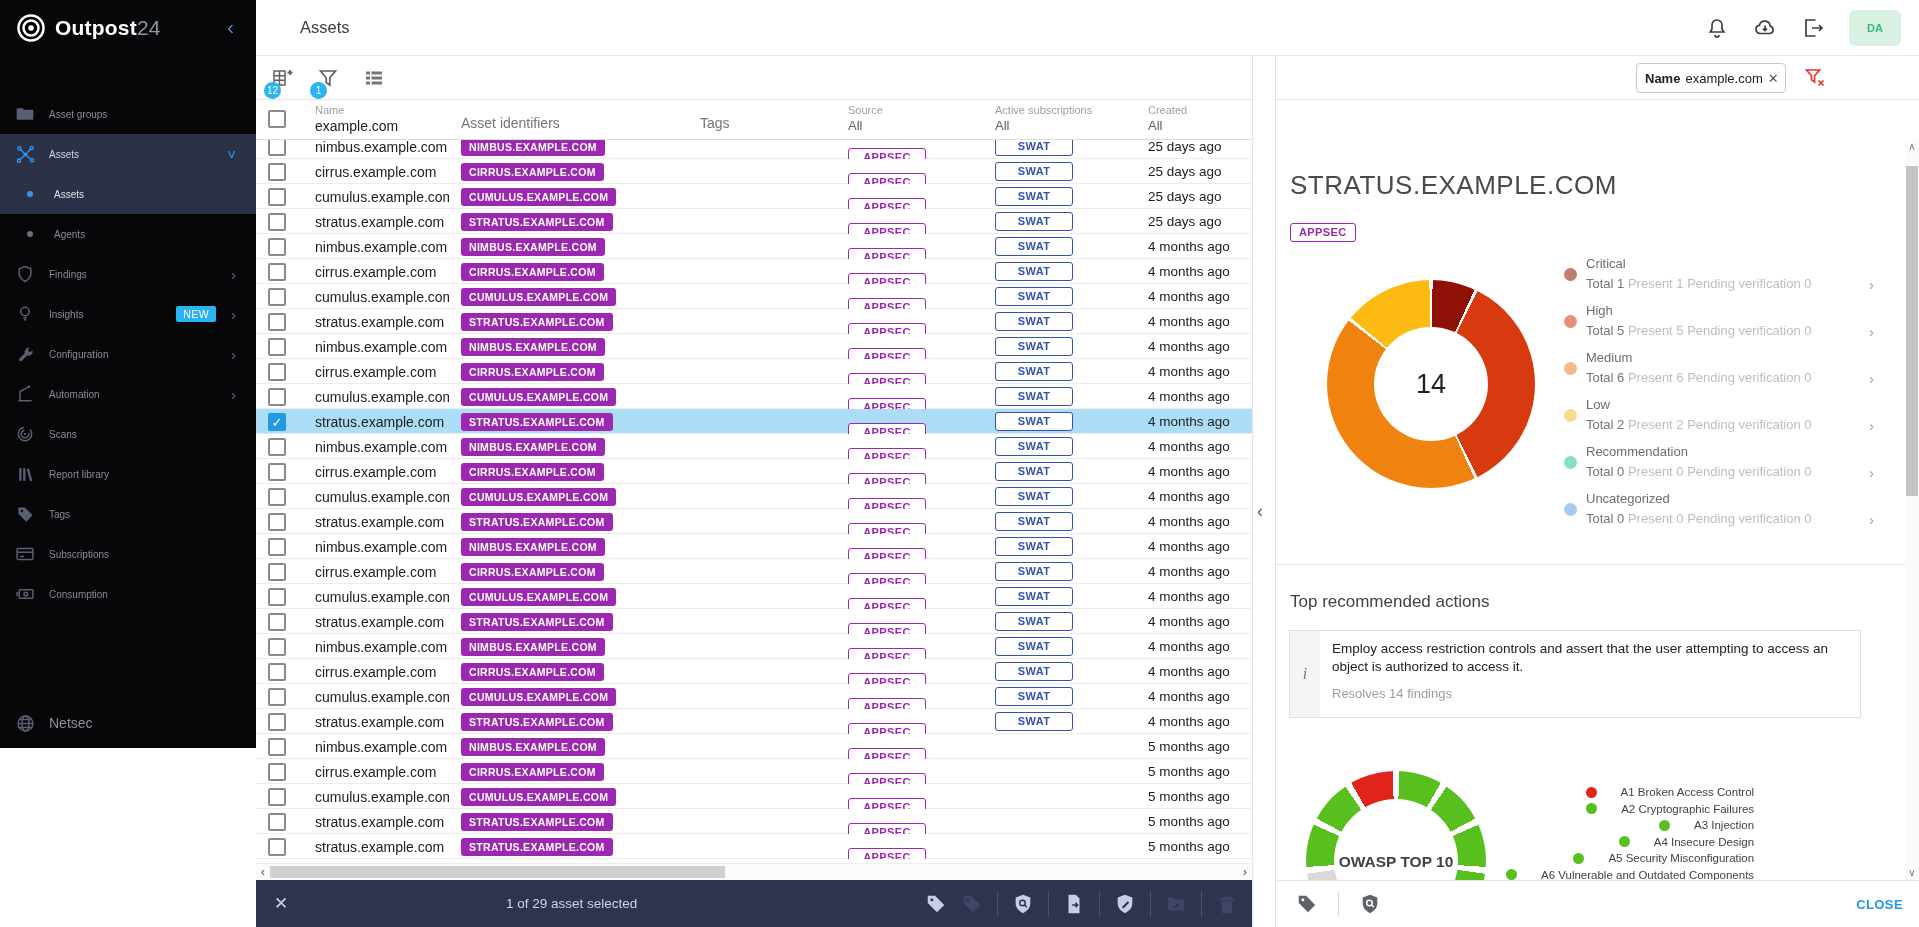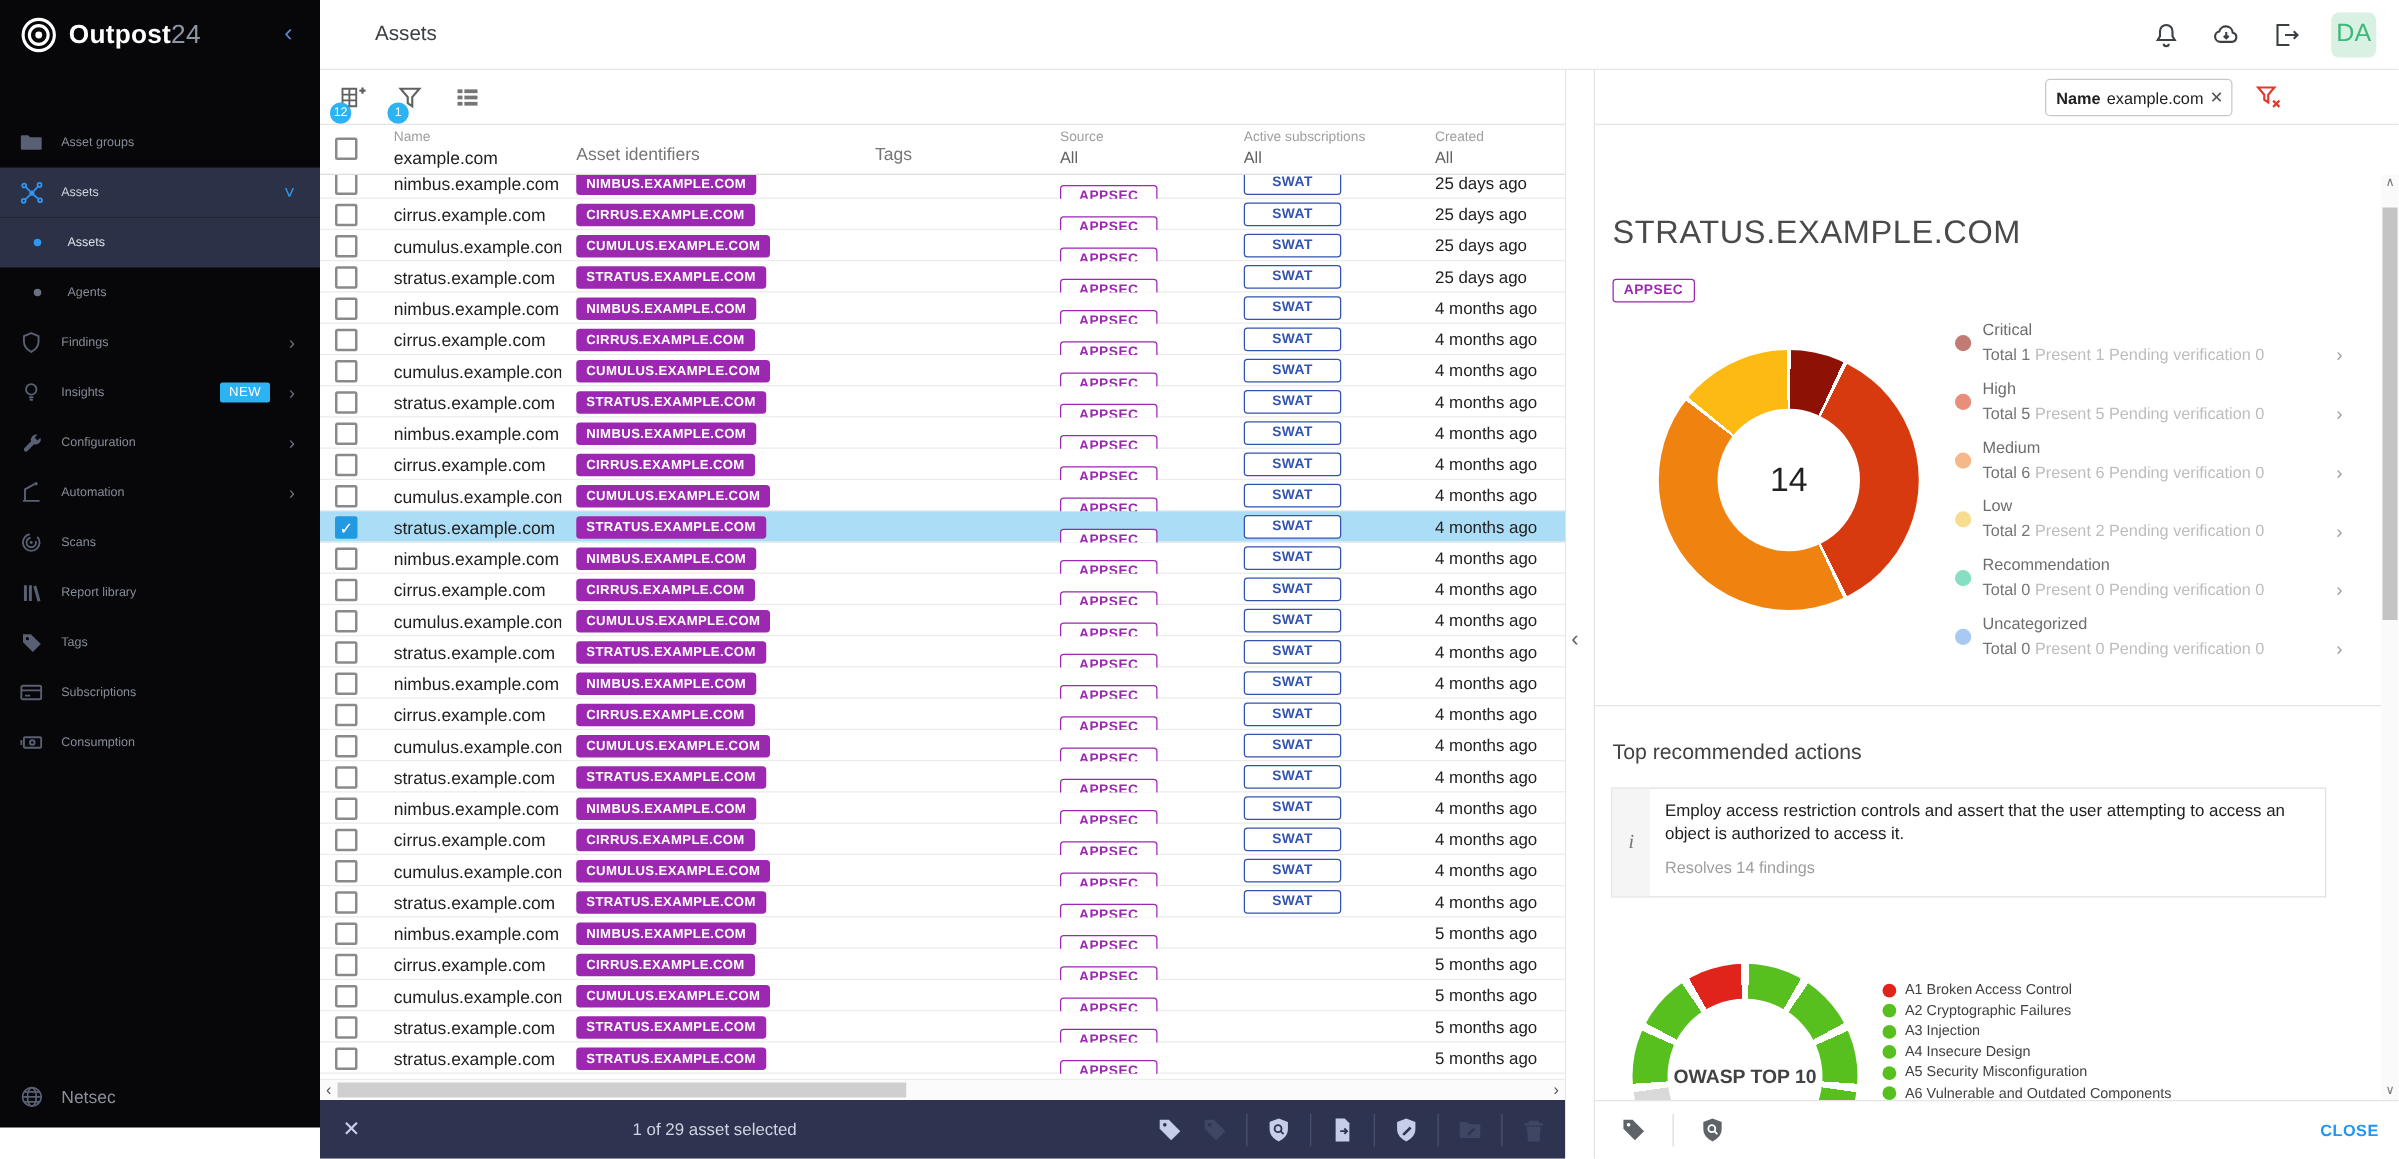--- a/index.html
+++ b/index.html
@@ -1,21 +1,21 @@
 <!DOCTYPE html>
 <html><head>
 <meta charset="utf-8">
 <style>
   * { margin:0; padding:0; box-sizing:border-box; }
   html,body { width:1919px; height:927px; overflow:hidden;
     font-family:"Liberation Sans","DejaVu Sans",sans-serif; background:#fff; }
   .app { position:relative; width:1919px; height:927px; }
 
   
-  .sidebar { position:absolute; left:0; top:0; width:256px; height:902px; background:#070709; z-index:5; }
+  .sidebar { position:absolute; left:0; top:0; width:256px; height:748px; background:#070709; z-index:5; }
   .brand-row { position:relative; height:56px; display:flex; align-items:center; padding-left:16px; }
   .brand-logo { width:30px; height:30px; margin-right:9px; }
   .brand-text { color:#fff; font-size:21px; font-weight:bold; letter-spacing:.2px; }
   .brand-text .n24 { color:#8e95a5; font-weight:400; }
   .brand-collapse { position:absolute; right:22px; top:16px; color:#5f86c8; font-size:20px; cursor:pointer; }
   .nav { position:absolute; top:94px; left:0; right:0; }
   .nav-item { position:relative; height:40px; display:flex; align-items:center; padding-left:14px; cursor:pointer; }
   .nav-item .nav-ic { width:22px; height:22px; margin-right:13px; display:flex; align-items:center; justify-content:center; }
   .nav-item .nav-lbl { color:#878c99; font-size:10px; }
   .nav-group-active { background:#2b3147; }
@@ -30,21 +30,21 @@
   .new-badge { position:absolute; right:40px; background:#2cb3f2; color:#fff; font-size:10.5px; padding:2px 7px; border-radius:2px; letter-spacing:.4px; }
   .side-footer { position:absolute; bottom:0; left:0; right:0; height:50px; display:flex; align-items:center; padding-left:14px; }
   .side-footer .nav-lbl { color:#8a8f9c; font-size:14px; }
 
   
   .main { position:absolute; left:256px; top:0; right:0; height:927px; }
   .app-header { position:relative; height:56px; border-bottom:1px solid #e6e6e6; display:flex; align-items:center; }
   .app-title { margin-left:44px; font-size:16.5px; color:#3c4043; }
   .hdr-icons { position:absolute; right:18px; display:flex; align-items:center; gap:24px; }
   .hicon { width:24px; height:24px; cursor:pointer; }
-  .avatar { width:36px; height:36px; border-radius:6px; background:#d8f1e3; color:#3cb878; font-weight:normal; font-size:20px; display:flex; align-items:center; justify-content:center; cursor:pointer; }
+  .avatar { width:52px; height:36px; border-radius:6px; background:#d8f1e3; color:#3cb878; font-weight:bold; font-size:11px; display:flex; align-items:center; justify-content:center; cursor:pointer; }
 
   .workspace { position:absolute; top:56px; left:0; right:0; bottom:0; }
 
   
   .table-area { position:absolute; left:0; top:0; bottom:0; width:997px; border-right:1px solid #e4e4e4; }
   .toolbar { position:absolute; top:0; left:0; right:0; height:44px; border-bottom:1px solid #e4e4e4; display:flex; align-items:center; padding-left:14px; gap:22px; }
   .tb-ic { position:relative; width:24px; height:24px; cursor:pointer; }
   .tb-badge { position:absolute; left:-6px; bottom:-9px; min-width:17px; height:17px; border-radius:50%; background:#2cb3f2; color:#fff; font-size:10px; display:flex; align-items:center; justify-content:center; }
 
   .grid { display:grid; grid-template-columns:47px 146px 239px 148px 147px 153px auto; }
@@ -114,21 +114,21 @@
   .p-heading { position:absolute; left:14px; top:452px; font-size:17px; color:#424242; font-weight:500; }
   .rec-card { position:absolute; left:13px; top:490px; width:572px; height:88px; border:1px solid #e0e0e0; display:flex; }
   .rec-strip { width:30px; background:#f5f5f5; display:flex; align-items:center; justify-content:center; font-family:"Liberation Serif","DejaVu Serif",serif; font-style:italic; color:#757575; font-size:16px; }
   .rec-body { flex:1; padding:9px 12px; }
   .rec-text { font-size:13.5px; color:#212121; line-height:1.35; }
   .rec-resolves { font-size:13px; color:#9e9e9e; margin-top:10px; }
   .gauge { position:absolute; left:30px; top:631px; width:180px; height:180px; border-radius:50%; }
   .gauge .hole { position:absolute; left:28px; top:28px; width:124px; height:124px; background:#fff; border-radius:50%; }
   .gauge .g-title { position:absolute; left:0; right:0; top:82px; text-align:center; font-size:15.5px; font-weight:bold; color:#424242; }
   .owasp-legend { position:absolute; left:230px; top:644px; }
-  .ow-item { display:flex; align-items:center; height:16.5px; gap:7px; }
+  .ow-item { display:flex; align-items:center; height:16.5px; gap:24px;justify-content:flex-end; }
   .ow-dot { width:11px; height:11px; border-radius:50%; }
   .ow-lbl { font-size:11.5px; color:#424242; }
 
   .vscroll { position:absolute; right:0; top:84px; height:740px; width:14px; background:#fafafa; }
   .vs-arrow { position:absolute; left:0; width:14px; height:14px; color:#777; font-size:10px; text-align:center; line-height:14px; cursor:pointer; }
   .vs-thumb { position:absolute; left:1px; top:26px; width:12px; height:330px; background:#c4c4c4; cursor:pointer; }
 
   .pfooter { position:absolute; left:0; right:0; bottom:0; height:47px; border-top:1px solid #e4e4e4; background:#fff; display:flex; align-items:center; }
   .pf-ic { width:22px; height:22px; margin-left:20px; cursor:pointer; }
   .pf-sep { width:1px; height:26px; background:#dcdcdc; margin-left:20px; }

